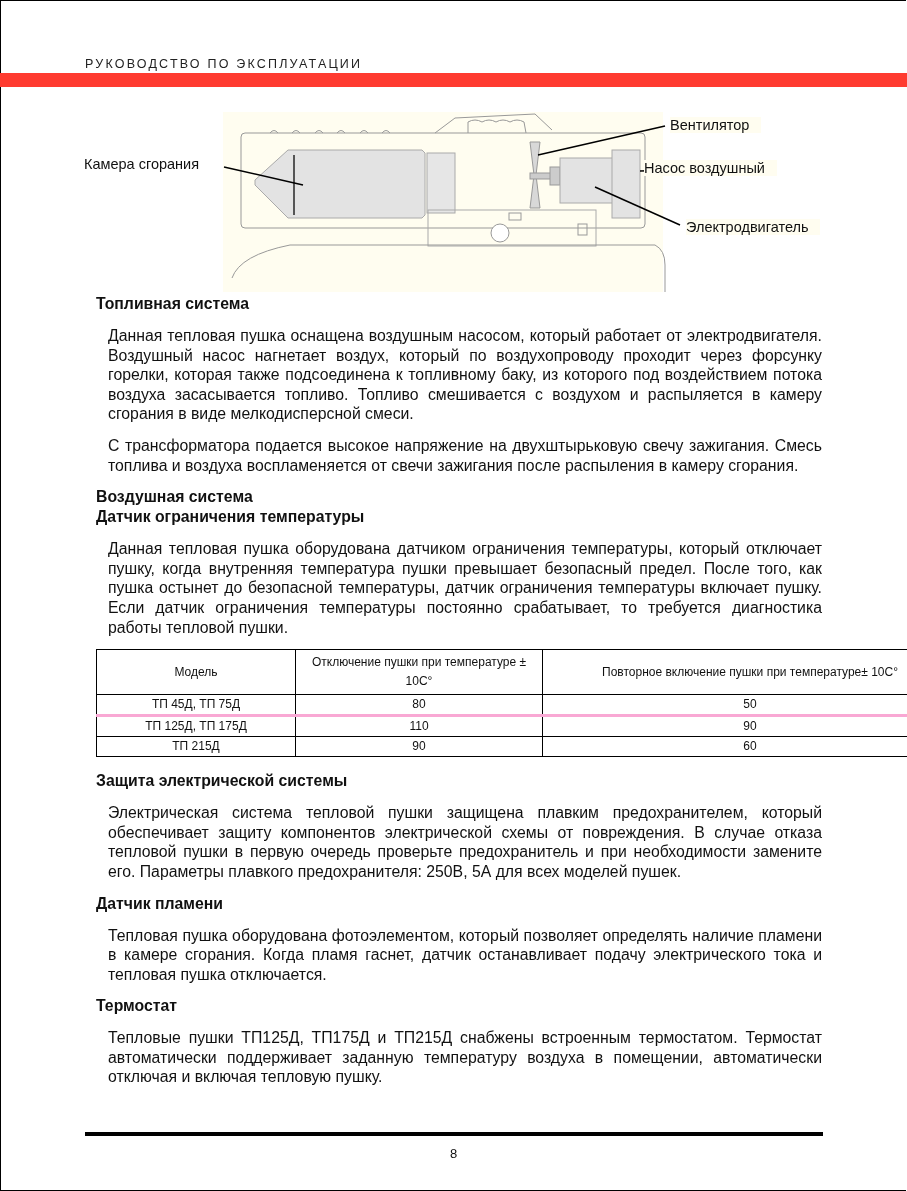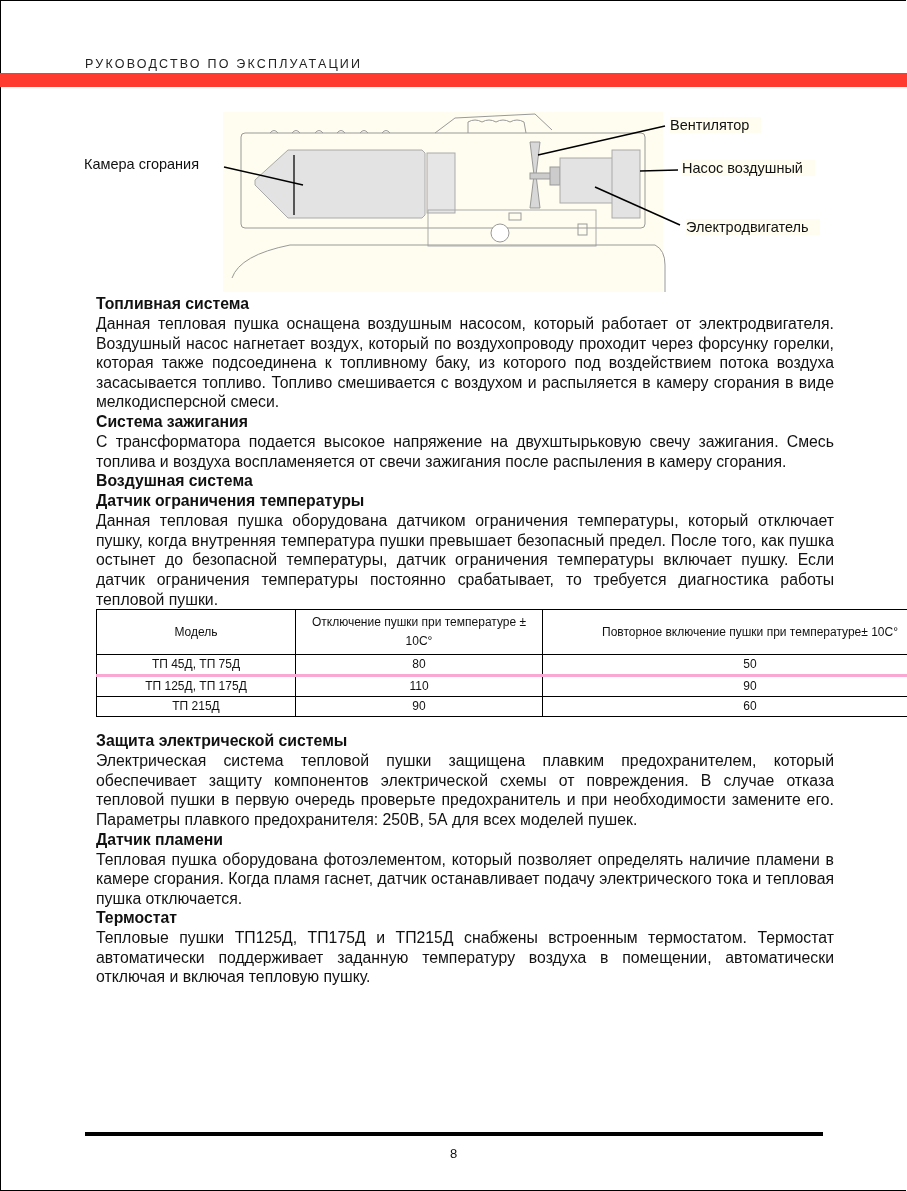--- a/index.html
+++ b/index.html
@@ -10,21 +10,21 @@
   .header-title { position: absolute; left: 85px; top: 57px; font-size: 12.5px;
                   letter-spacing: 2.2px; color: #222; }
   .red-bar { position: absolute; left: 0; top: 73px; width: 907px; height: 14px; background: #ff3b30; }
   .diagram { position: absolute; left: 0; top: 100px; width: 907px; height: 192px; }
   .diagram svg { position: absolute; left: 0; top: 0; }
   .label { position: absolute; font-size: 14.5px; color: #111; white-space: nowrap; }
   .label.bg { background: #fffdf0; padding-right: 12px; }
   .content { position: absolute; left: 96px; top: 294px; width: 738px; font-size: 15.8px;
              line-height: 19.6px; }
   h3 { margin: 0; font-size: 15.8px; font-weight: bold; line-height: 20px; }
-  p  { margin: 0; text-align: justify; text-align-last: left; }
+  p  { margin: 12px; text-align: justify; text-align-last: left; }
   .tbl-cap { text-align: right; font-size: 14px; margin-top: 8px; margin-bottom: 3px; line-height: 18px; }
   table { border-collapse: collapse; width: 862px; font-size: 12px; }
   td, th { border: 1.5px solid #000; text-align: center; font-weight: normal; padding: 0 4px; line-height: 19px; }
   th { height: 44px; }
   td { height: 19px; }
   tr.thick-bottom td { border-bottom: 3px solid #f9a8d4; }
   .sec-gap { height: 14px; }
   .footer-bar { position: absolute; left: 85px; top: 1132px; width: 738px; height: 4px; background: #000; }
   .page-num { position: absolute; left: 0; width: 907px; top: 1146px; text-align: center; font-size: 13px; }
 </style>
@@ -67,31 +67,30 @@
 
     <path d="M232 178 Q240 155 290 145 L655 145 Q665 150 665 165 L665 192" fill="none" stroke="#999" stroke-width="1"></path>
 
     <line x1="224" y1="67" x2="303" y2="85" stroke="#000" stroke-width="1.5"></line>
     <line x1="538" y1="55" x2="665" y2="26" stroke="#000" stroke-width="1.5"></line>
     <line x1="640" y1="71" x2="678" y2="70" stroke="#000" stroke-width="1.5"></line>
     <line x1="595" y1="87" x2="680" y2="125" stroke="#000" stroke-width="1.5"></line>
   </svg>
   <div class="label" style="left:84px; top:56px;">Камера сгорания</div>
   <div class="label bg" style="left:670px; top:17px;">Вентилятор</div>
-  <div class="label bg" style="left:682px; top:60px;">Насос воздушный</div>
+  <div class="label bg" style="left:644px; top:60px;">Насос воздушный</div>
   <div class="label bg" style="left:686px; top:119px;">Электродвигатель</div>
 </div>
 
 <div class="content">
   <section>
     <h3>Топливная система</h3>
     <p>Данная тепловая пушка оснащена воздушным насосом, который работает от электродвигателя. Воздушный насос нагнетает воздух, который по воздухопроводу проходит через форсунку горелки, которая также подсоединена к топливному баку, из которого под воздействием потока воздуха засасывается топливо. Топливо смешивается с воздухом и распыляется в камеру сгорания в виде мелкодисперсной смеси.</p>
   </section>
   <section>
-    <h3>Система зажигания</h3>
     <p>С трансформатора подается высокое напряжение на двухштырьковую свечу зажигания. Смесь топлива и воздуха воспламеняется от свечи зажигания после распыления в камеру сгорания.</p>
   </section>
   <section>
     <h3>Воздушная система</h3>
   </section>
   <section>
     <h3>Датчик ограничения температуры</h3>
     <p>Данная тепловая пушка оборудована датчиком ограничения температуры, который отключает пушку, когда внутренняя температура пушки превышает безопасный предел. После того, как пушка остынет до безопасной температуры, датчик ограничения температуры включает пушку. Если датчик ограничения температуры постоянно срабатывает, то требуется диагностика работы тепловой пушки.</p>
   </section>
 

